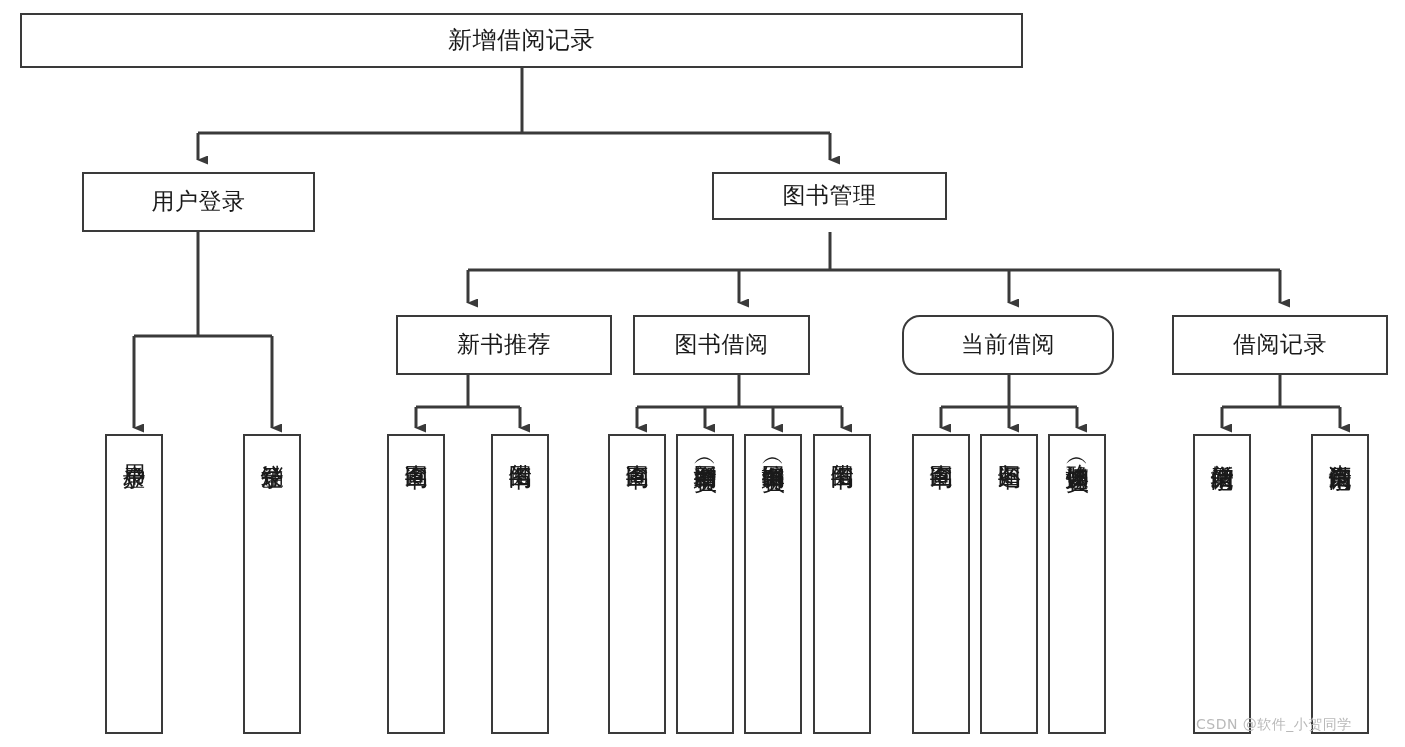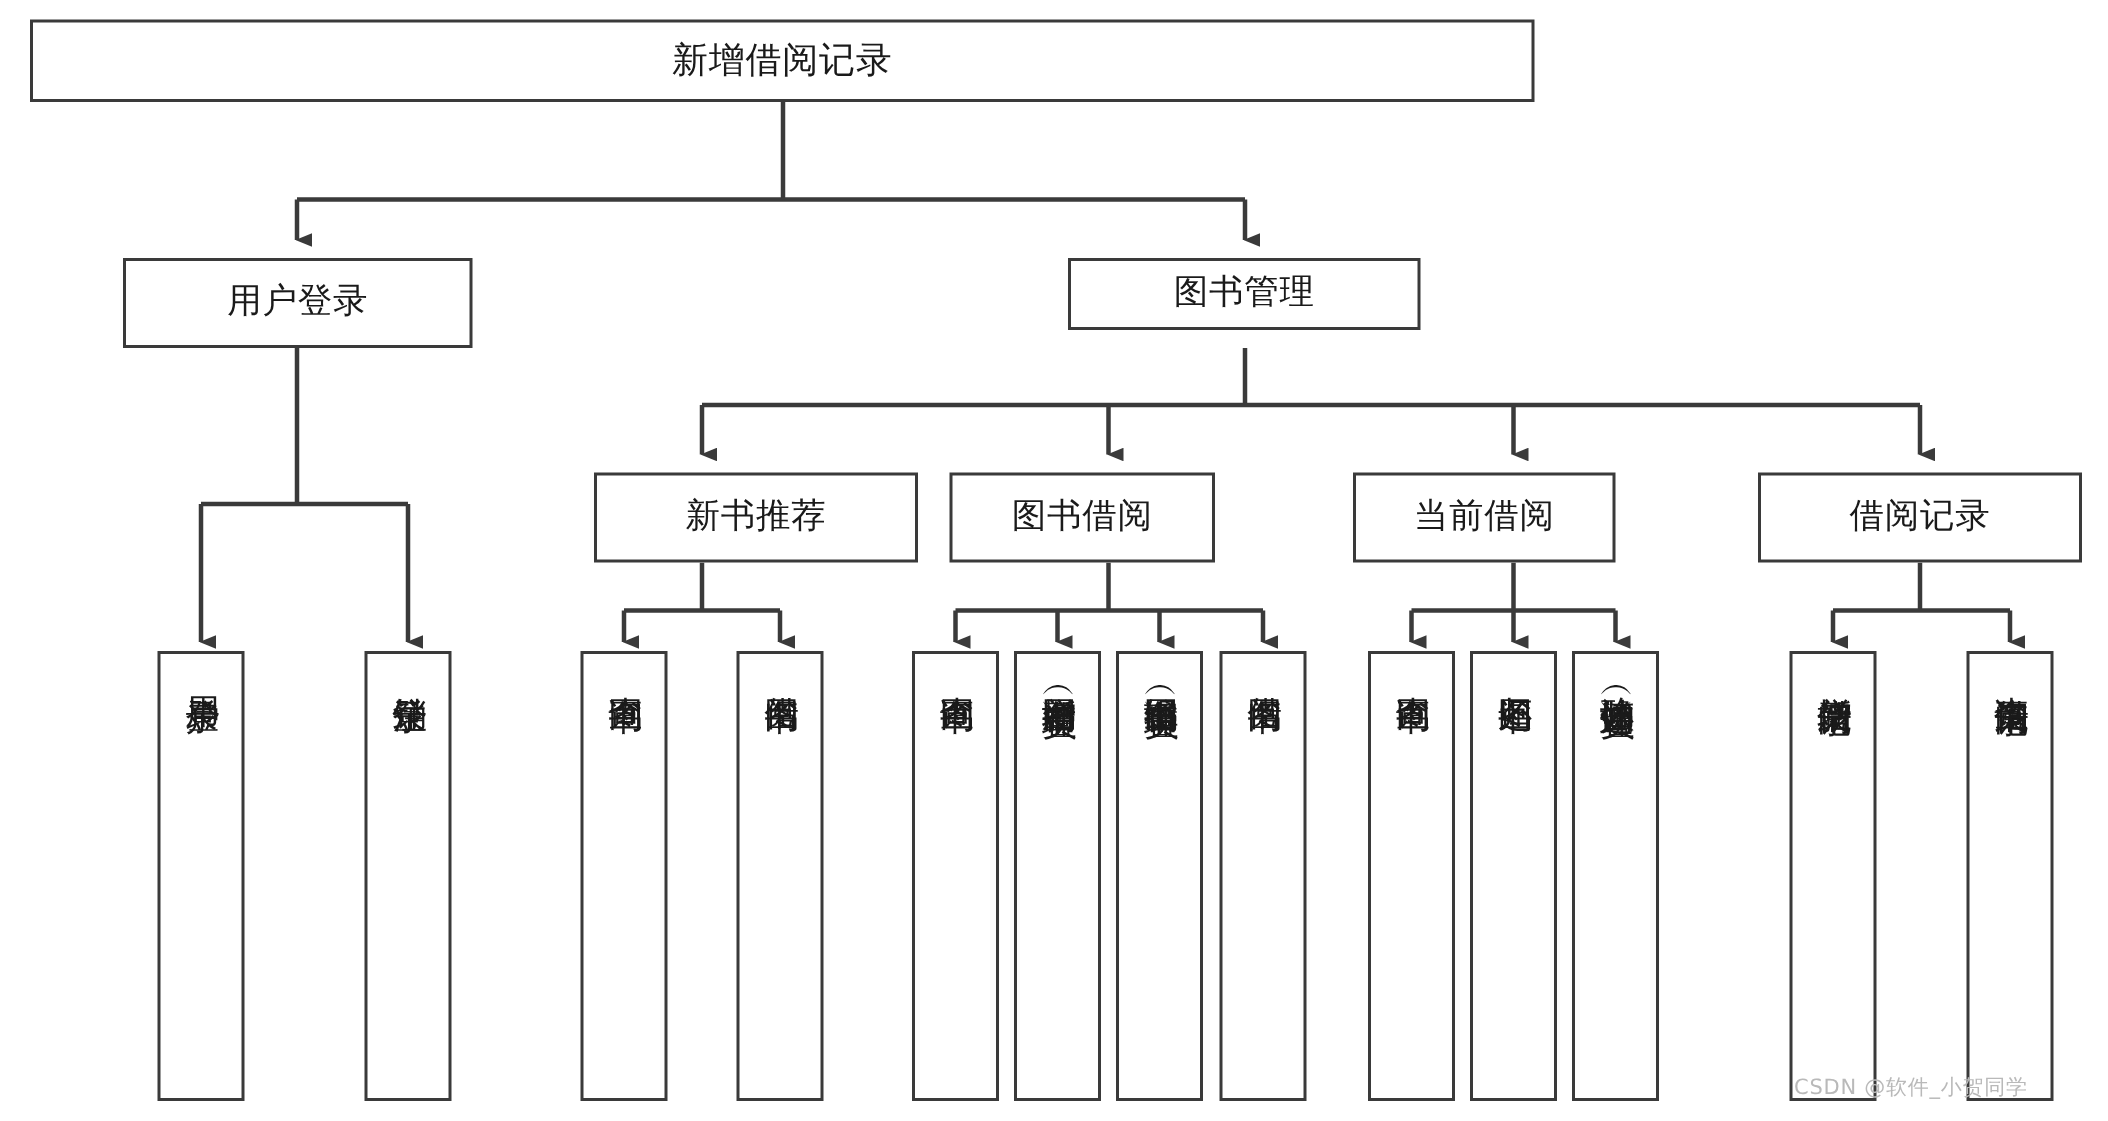--- a/index.html
+++ b/index.html
@@ -139,21 +139,21 @@
   <div class="node horiz" style="left:712px; top:172px; width:235px; height:48px;">
     <span class="node-label">图书管理</span>
   </div>
 
   <div class="node horiz" style="left:362px; top:315px; width:216px; height:60px;margin-left:34px;">
     <span class="node-label">新书推荐</span>
   </div>
   <div class="node horiz" style="left:633px; top:315px; width:177px; height:60px;">
     <span class="node-label">图书借阅</span>
   </div>
-  <div class="node horiz" style="left:902px; top:315px; width:175px; height:60px;">
+  <div class="node horiz" style="left:902px; top:315px; width:212px; height:60px;border-radius:18px;">
     <span class="node-label">当前借阅</span>
   </div>
   <div class="node horiz" style="left:1172px; top:315px; width:216px; height:60px;">
     <span class="node-label">借阅记录</span>
   </div>
 
   <div class="node vert" style="left:105px; top:434px; width:58px; height:300px;">
     <span class="node-label">用户登录</span>
   </div>
   <div class="node vert" style="left:243px; top:434px; width:58px; height:300px;">

